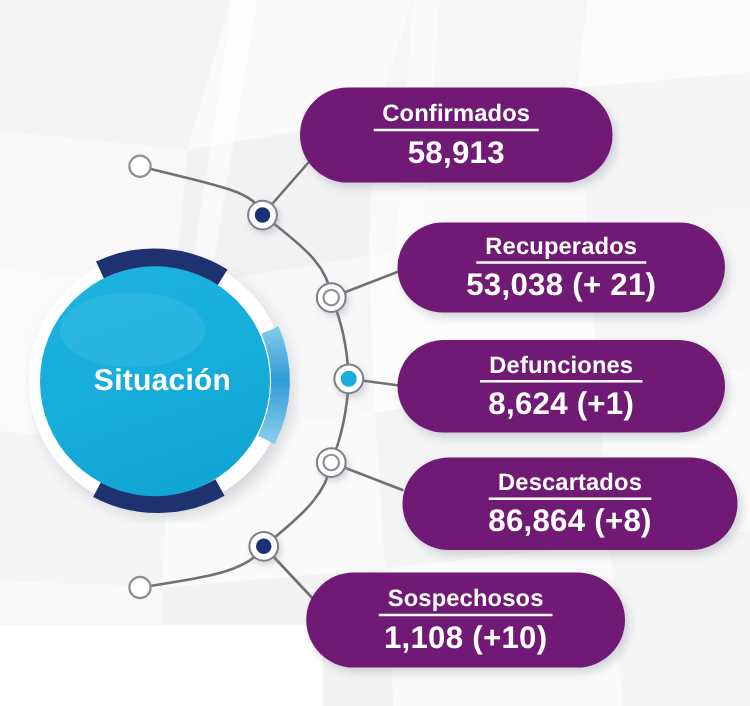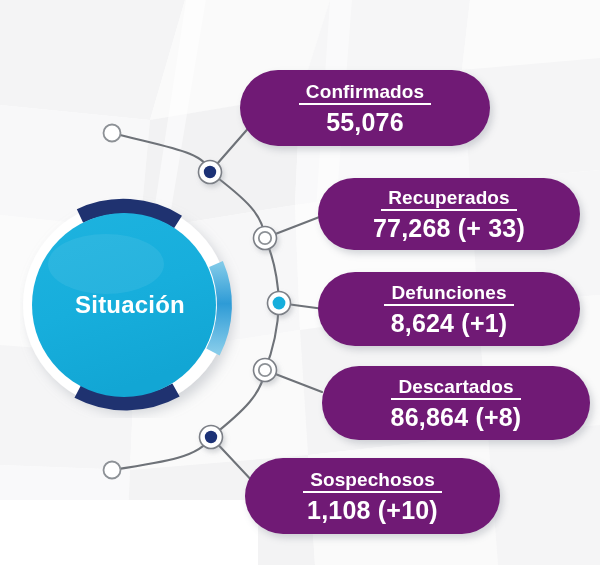--- a/index.html
+++ b/index.html
@@ -224,26 +224,26 @@
       <ellipse cx="86" cy="72" rx="58" ry="30" fill="#ffffff" opacity="0.07"></ellipse>
     </svg>
 
     <div id="hub-label">
       <span>Situación</span>
     </div>
   </div>
 
   <div class="pill" id="pill-0">
     <div class="pill-label">Confirmados</div>
-    <div class="pill-value">55,076</div>
+    <div class="pill-value">58,913</div>
   </div>
 
   <div class="pill" id="pill-1">
     <div class="pill-label">Recuperados</div>
-    <div class="pill-value">77,268 (+ 33)</div>
+    <div class="pill-value">53,038 (+ 21)</div>
   </div>
 
   <div class="pill" id="pill-2">
     <div class="pill-label">Defunciones</div>
     <div class="pill-value">8,624 (+1)</div>
   </div>
 
   <div class="pill" id="pill-3">
     <div class="pill-label">Descartados</div>
     <div class="pill-value">86,864 (+8)</div>

